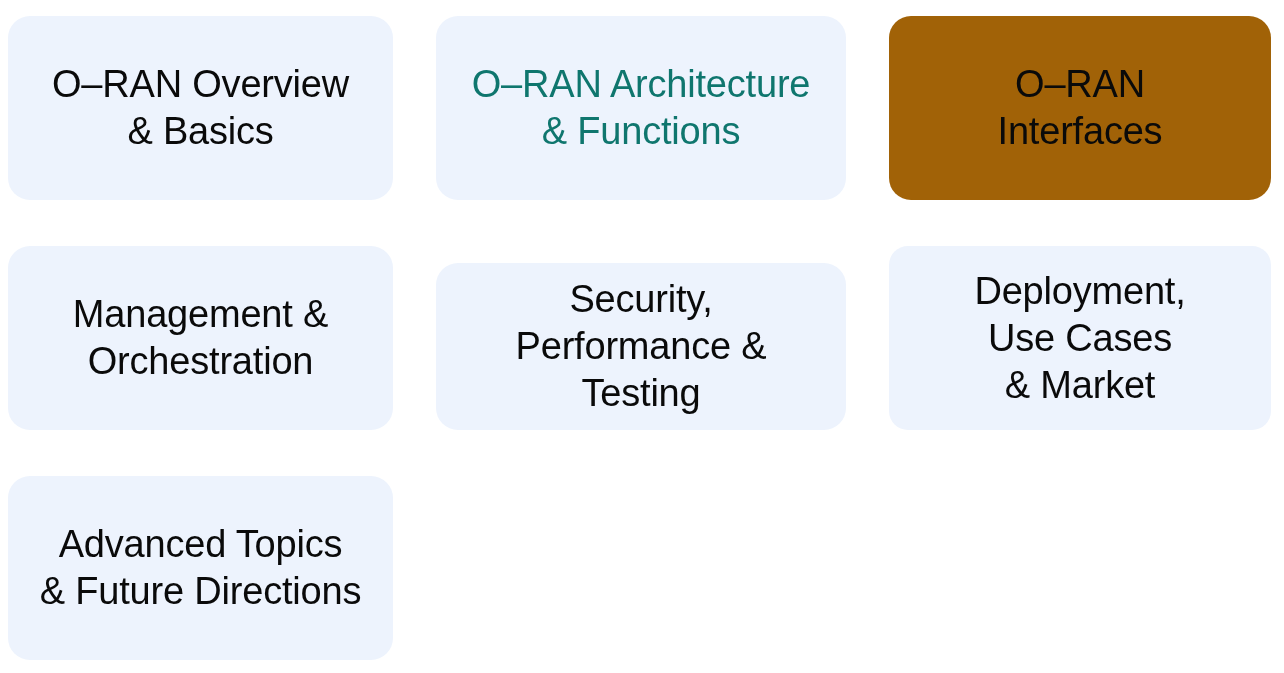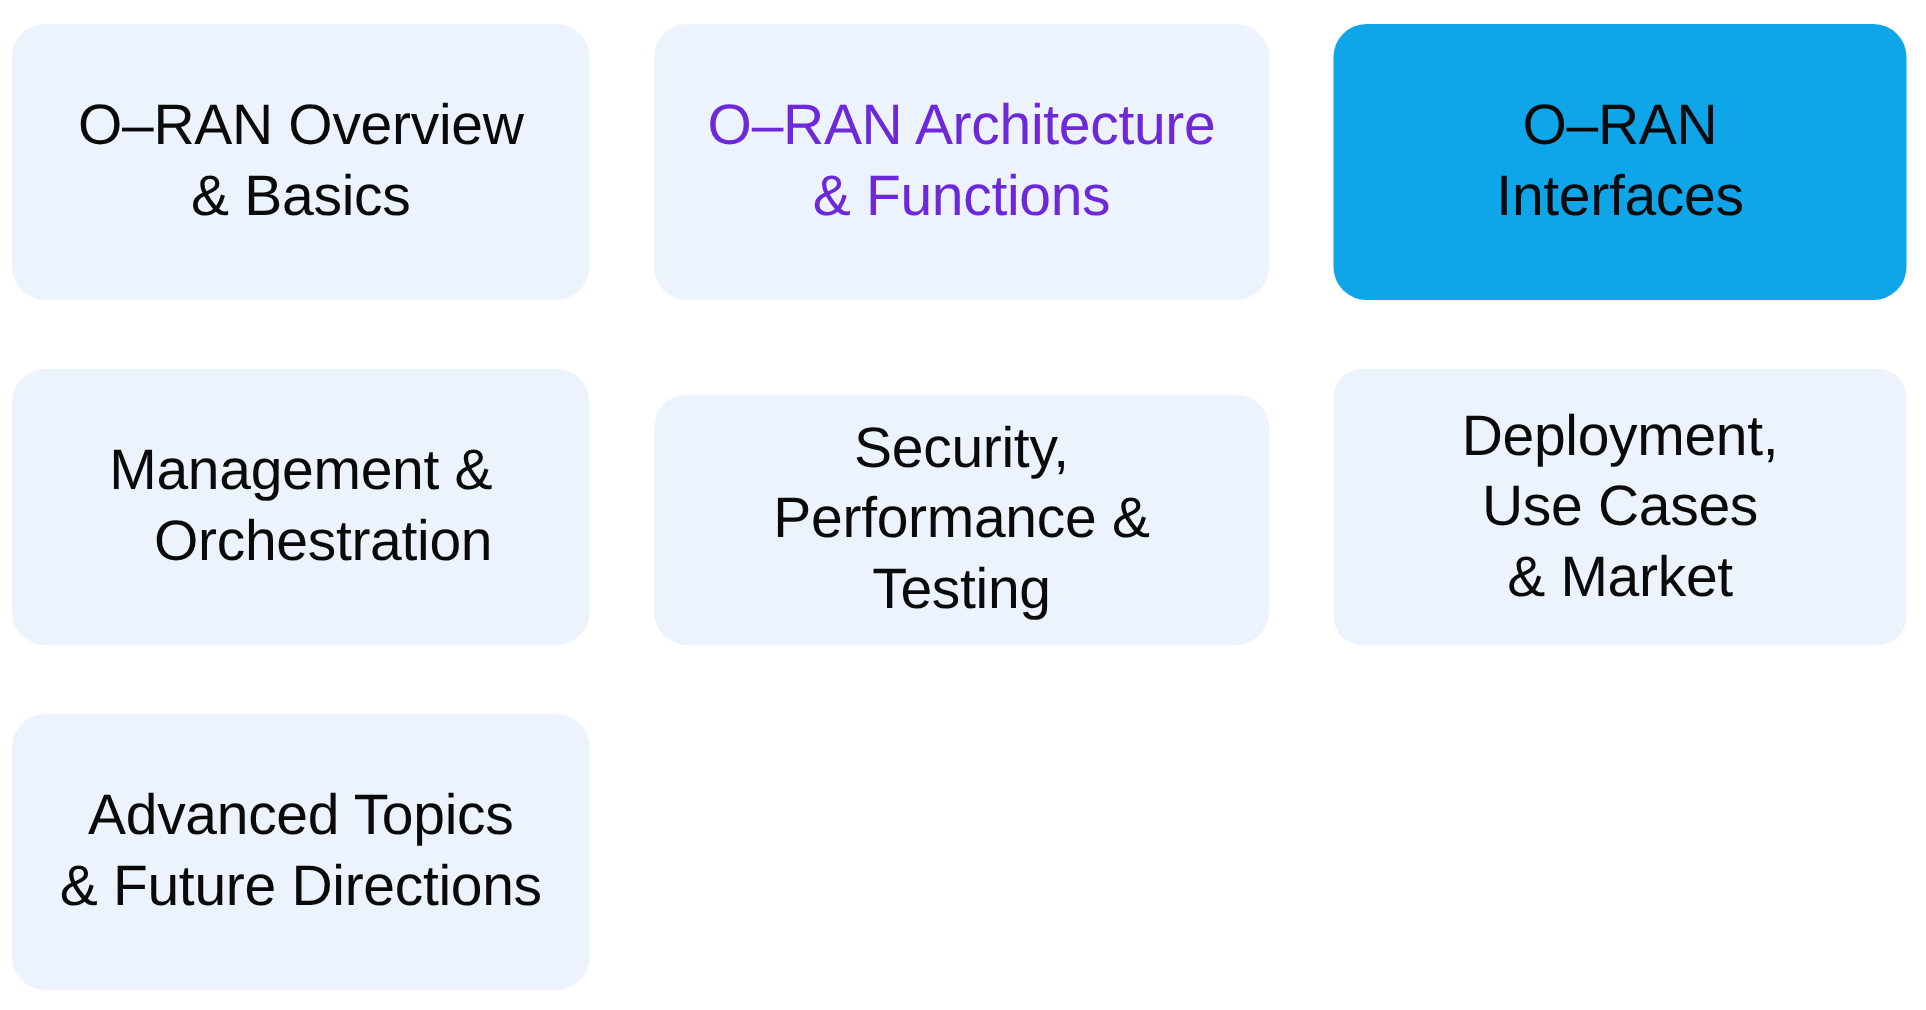--- a/index.html
+++ b/index.html
@@ -55,32 +55,32 @@
 <body style="background: rgb(255, 255, 255);">
 
 <div id="topic-grid">
 
   <div class="topic-card col-1" style="background: rgb(237, 243, 253);">
     <span class="topic-card-label" style="color: rgb(10, 10, 10);">O–RAN Overview
 &amp; Basics</span>
   </div>
 
   <div class="topic-card col-2" style="background: rgb(237, 243, 253);">
-    <span class="topic-card-label" style="color: #6d28d9;">O–RAN Architecture
+    <span class="topic-card-label" style="color: #0f766e;">O–RAN Architecture
 &amp; Functions</span>
   </div>
 
-  <div class="topic-card col-3" style="background: #0ea5e9;">
+  <div class="topic-card col-3" style="background: #a16207;">
     <span class="topic-card-label" style="color: rgb(10, 10, 10);">O–RAN
 Interfaces</span>
   </div>
 
 
   <div class="topic-card col-2" style="background: rgb(237, 243, 253);">
-    <span class="topic-card-label" style="color: rgb(10, 10, 10); text-align: right;">Management &amp;
+    <span class="topic-card-label" style="color: rgb(10, 10, 10);">Management &amp;
 Orchestration</span>
   </div>
 
 
   <div class="topic-card col-1" style="background: rgb(237, 243, 253); margin-top: 17px;">
     <span class="topic-card-label" style="color: rgb(10, 10, 10);">Security,
 Performance &amp;
 Testing</span>
   </div>
 

